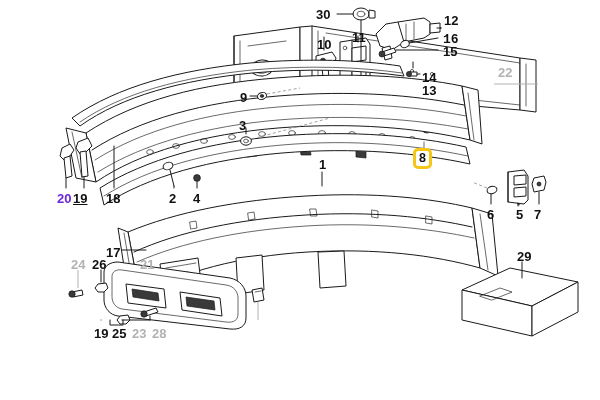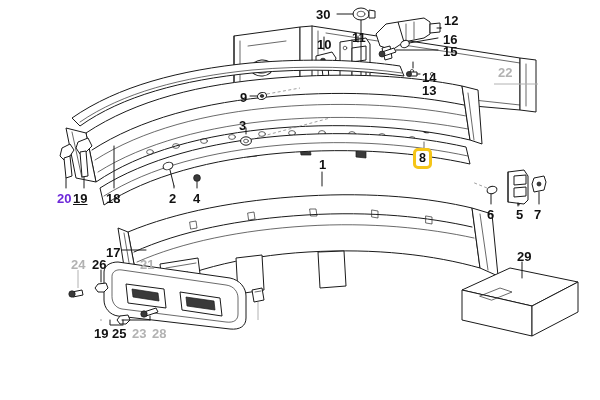--- a/index.html
+++ b/index.html
@@ -392,21 +392,21 @@
       </g>
 
     </svg>
   </div>
 
   <div id="callout-layer">
       <div class="callout" style="left: 316px; top: 8px; color: rgb(17, 17, 17);">30</div>
       <div class="callout" style="left: 317px; top: 26px; color: rgb(17, 17, 17); margin-top: 12px;">10</div>
       <div class="callout" style="left: 352px; top: 31px; color: rgb(17, 17, 17);">11</div>
       <div class="callout" style="left: 444px; top: 14px; color: rgb(17, 17, 17);">12</div>
-      <div class="callout" style="left: 443px; top: 33px; color: rgb(17, 17, 17);">16</div>
+      <div class="callout" style="left: 443px; top: 33px; color: rgb(17, 17, 17); font-family: Liberation Mono, monospace;">16</div>
       <div class="callout" style="left: 443px; top: 45px; color: rgb(17, 17, 17);">15</div>
       <div class="callout" style="left: 422px; top: 71px; color: rgb(17, 17, 17);">14</div>
       <div class="callout" style="left: 422px; top: 84px; color: rgb(17, 17, 17);">13</div>
       <div class="callout dim" style="left: 498px; top: 66px; color: rgb(178, 178, 178);">22</div>
       <div class="callout" style="left: 240px; top: 91px; color: rgb(17, 17, 17);">9</div>
       <div class="callout" style="left: 239px; top: 119px; color: rgb(17, 17, 17);">3</div>
       <div class="callout" style="left: 319px; top: 158px; color: rgb(17, 17, 17);">1</div>
       <div class="callout" style="left: 57px; top: 192px; color: #6d28d9;">20</div>
       <div class="callout" style="left: 73px; top: 192px; color: rgb(17, 17, 17); text-decoration: underline;">19</div>
       <div class="callout" style="left: 106px; top: 192px; color: rgb(17, 17, 17);">18</div>

